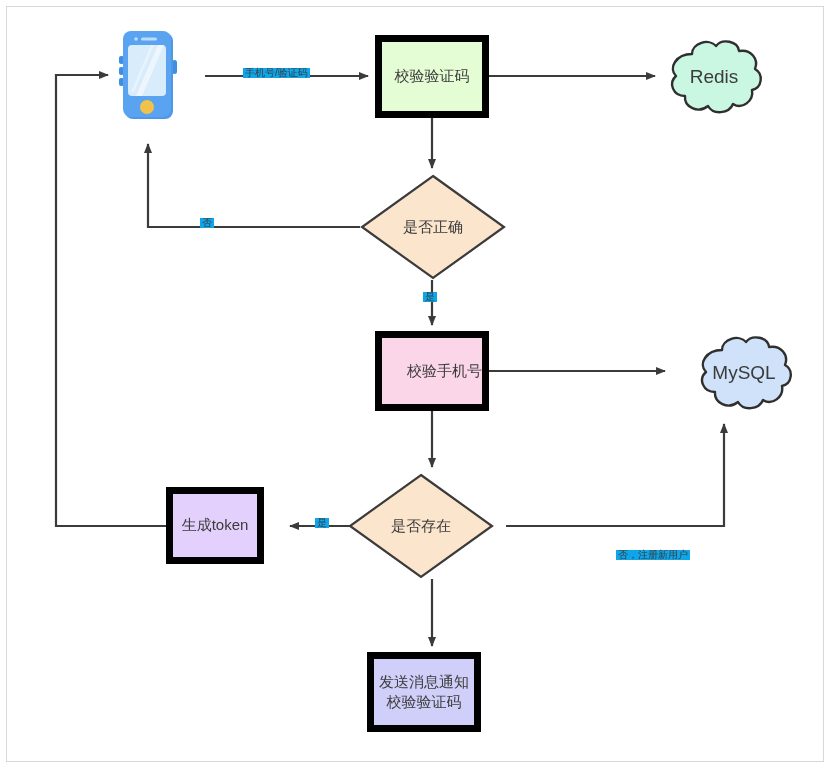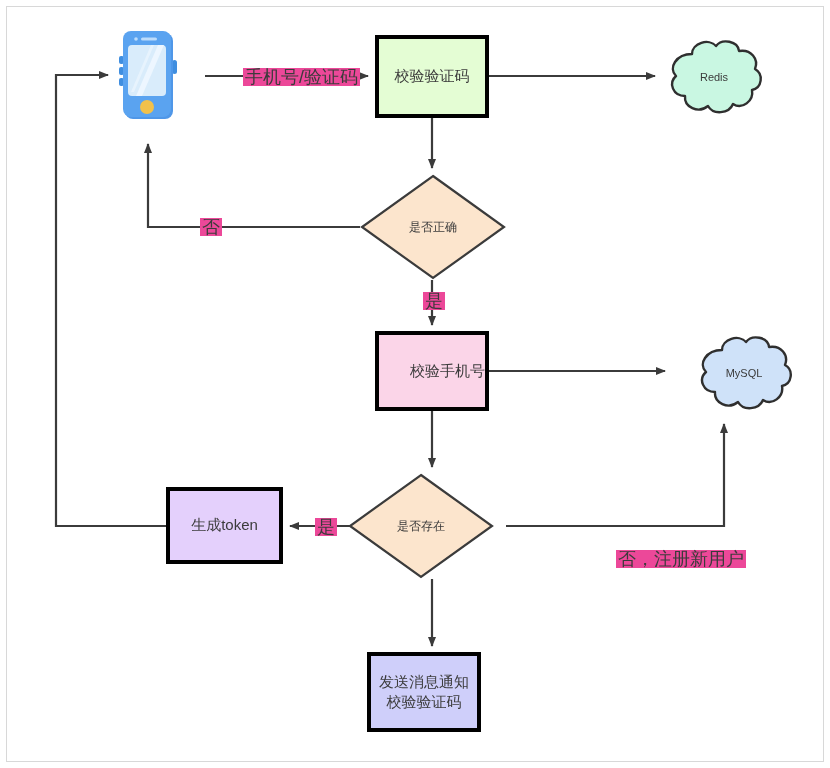--- a/index.html
+++ b/index.html
@@ -41,60 +41,60 @@
   .node {
     position: absolute;
     box-sizing: border-box;
     display: flex;
     align-items: center;
     justify-content: center;
     text-align: center;
     color: #3b3b3b;
     font-size: 15px;
     line-height: 1.35;
-    border: 4px solid #000000;
+    border: 7px solid #000000;
   }
   .node.rect { }
   .edge-label {
     position: absolute;
-    font-size: 18px;
-    color: #3b3b3b;
-    background: #ec4899;
+    font-size: 10px;
+    color: #3b3b3b;
+    background: #0ea5e9;
     padding: 0 2px;
     white-space: nowrap;
     line-height: 1;
   }
   .cloud-wrap {
     position: absolute;
   }
   .cloud-label {
     position: absolute;
     left: 0;
     top: 0;
     width: 100%;
     height: 100%;
     display: flex;
     align-items: center;
     justify-content: center;
-    font-size: 11px;
+    font-size: 19px;
     color: #3b3b3b;
   }
   .diamond-wrap {
     position: absolute;
   }
   .diamond-label {
     position: absolute;
     left: 0;
     top: 0;
     width: 100%;
     height: 100%;
     display: flex;
     align-items: center;
     justify-content: center;
-    font-size: 12px;
+    font-size: 15px;
     color: #3b3b3b;
   }
   .phone-wrap {
     position: absolute;
   }
 </style>
 </head>
 <body>
 
 <div id="canvas">
@@ -198,21 +198,21 @@
     <div class="cloud-label">MySQL</div>
   </div>
 
   <div class="diamond-wrap" style="left:348px; top:473px; width:146px; height:106px;">
     <svg width="146" height="106" viewBox="0 0 146 106">
       <polygon points="73,2 144,53 73,104 2,53" fill="#fce5cd" stroke="#3b3b3b" stroke-width="2.2" stroke-linejoin="miter"></polygon>
     </svg>
     <div class="diamond-label">是否存在</div>
   </div>
 
-  <div class="node rect" style="left:166px; top:487px; width:117px; height:77px; background:#e4d0fc;">
+  <div class="node rect" style="left:166px; top:487px; width:98px; height:77px; background:#e4d0fc;">
     <span>生成token</span>
   </div>
 
   <div class="node rect" style="left:367px; top:652px; width:114px; height:80px; background:#cfcffa; flex-direction:column;">
     <span>发送消息通知</span>
     <span>校验验证码</span>
   </div>
 
 </div>
 

